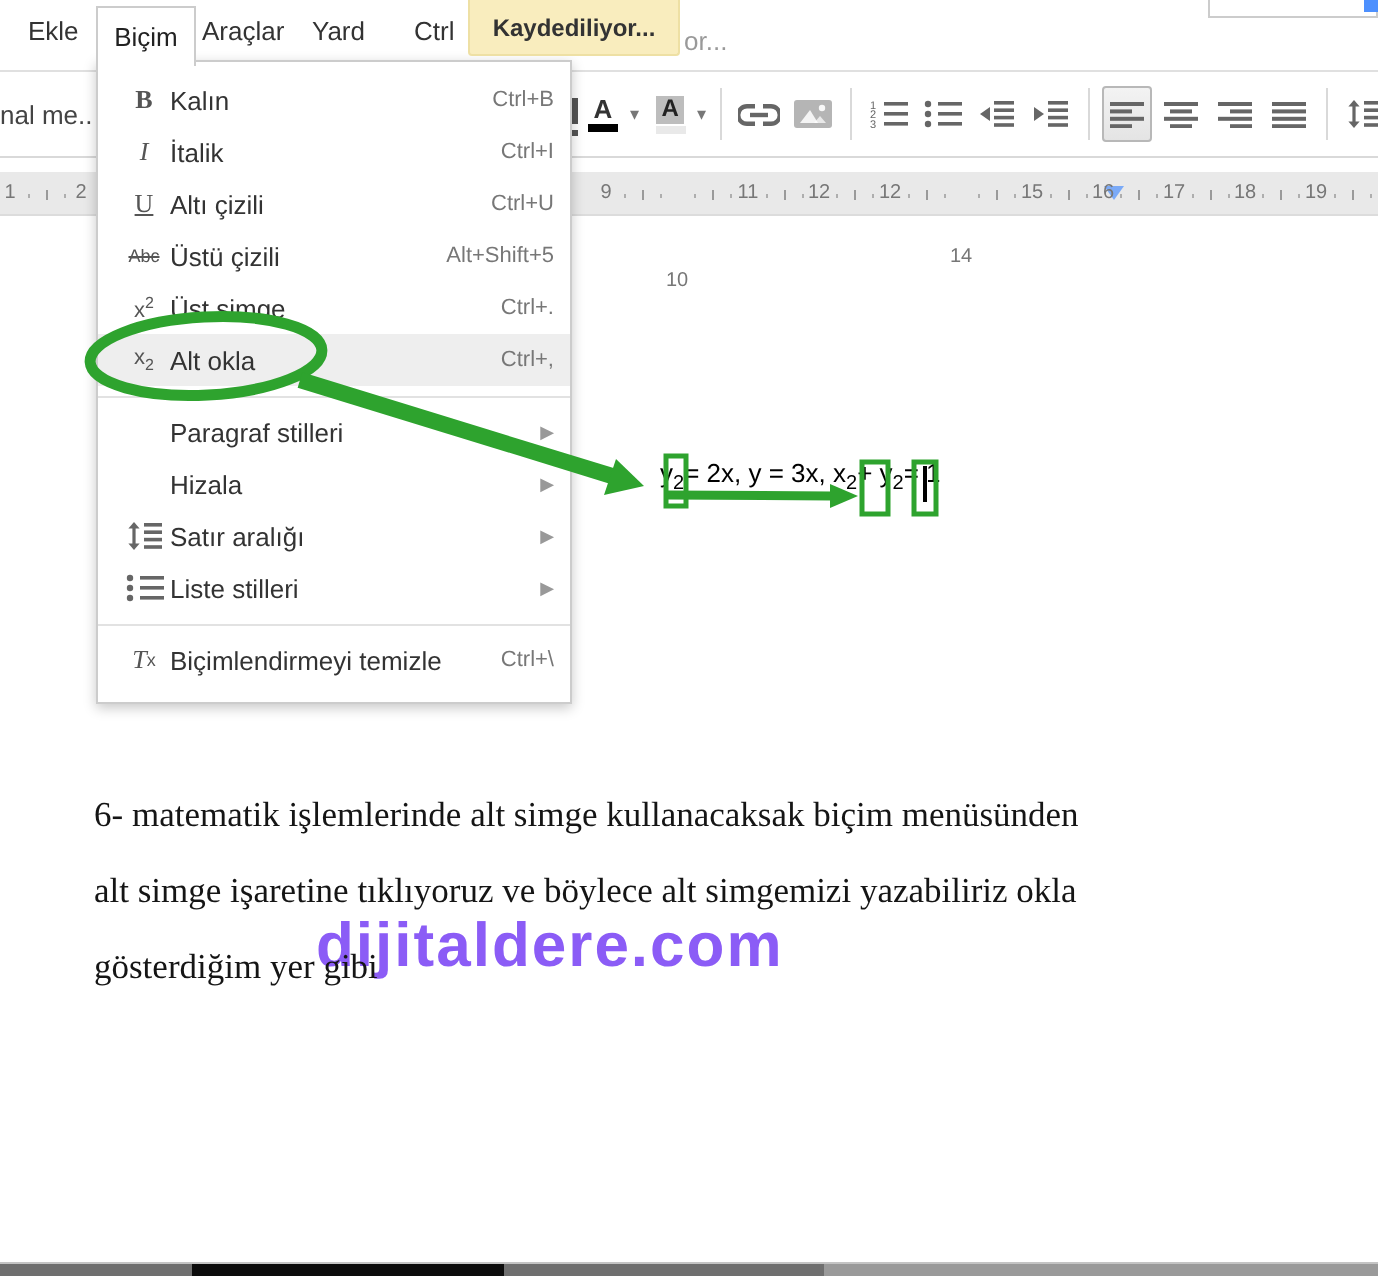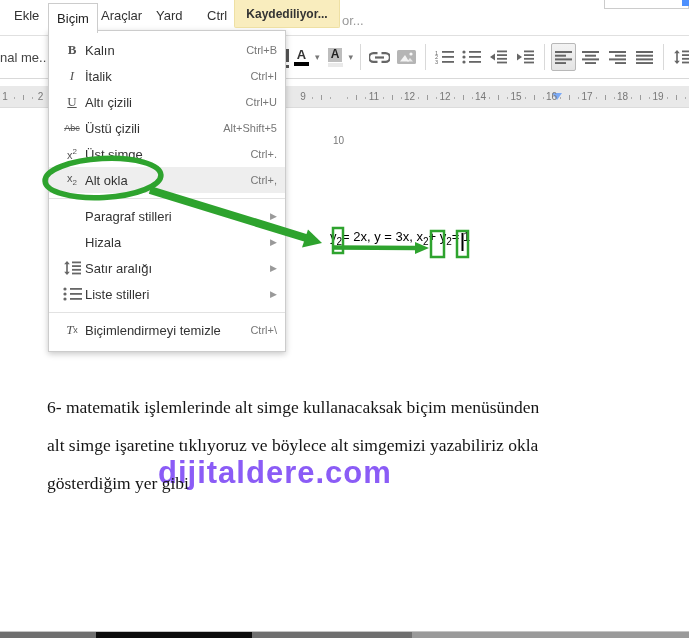--- a/index.html
+++ b/index.html
@@ -233,21 +233,21 @@
       <span class="rtick" style="left: 391.75px;"></span>
       <span class="rdot" style="left: 400.625px;"></span>
       <span class="rnum" style="left: 409.5px;">12</span>
       <span class="rdot" style="left: 418.375px;"></span>
       <span class="rtick" style="left: 427.25px;"></span>
       <span class="rdot" style="left: 436.125px;"></span>
       <span class="rnum" style="left: 445px;">12</span>
       <span class="rdot" style="left: 453.875px;"></span>
       <span class="rtick" style="left: 462.75px;"></span>
       <span class="rdot" style="left: 471.625px;"></span>
-      <span class="rnum" style="left: 480.5px;">14</span>
+      <span class="rnum" style="left: 480.5px; margin-top: 32px;">14</span>
       <span class="rdot" style="left: 489.375px;"></span>
       <span class="rtick" style="left: 498.25px;"></span>
       <span class="rdot" style="left: 507.125px;"></span>
       <span class="rnum" style="left: 516px;">15</span>
       <span class="rdot" style="left: 524.875px;"></span>
       <span class="rtick" style="left: 533.75px;"></span>
       <span class="rdot" style="left: 542.625px;"></span>
       <span class="rnum" style="left: 551.5px;">16</span>
       <span class="rdot" style="left: 560.375px;"></span>
       <span class="rtick" style="left: 569.25px;"></span>

